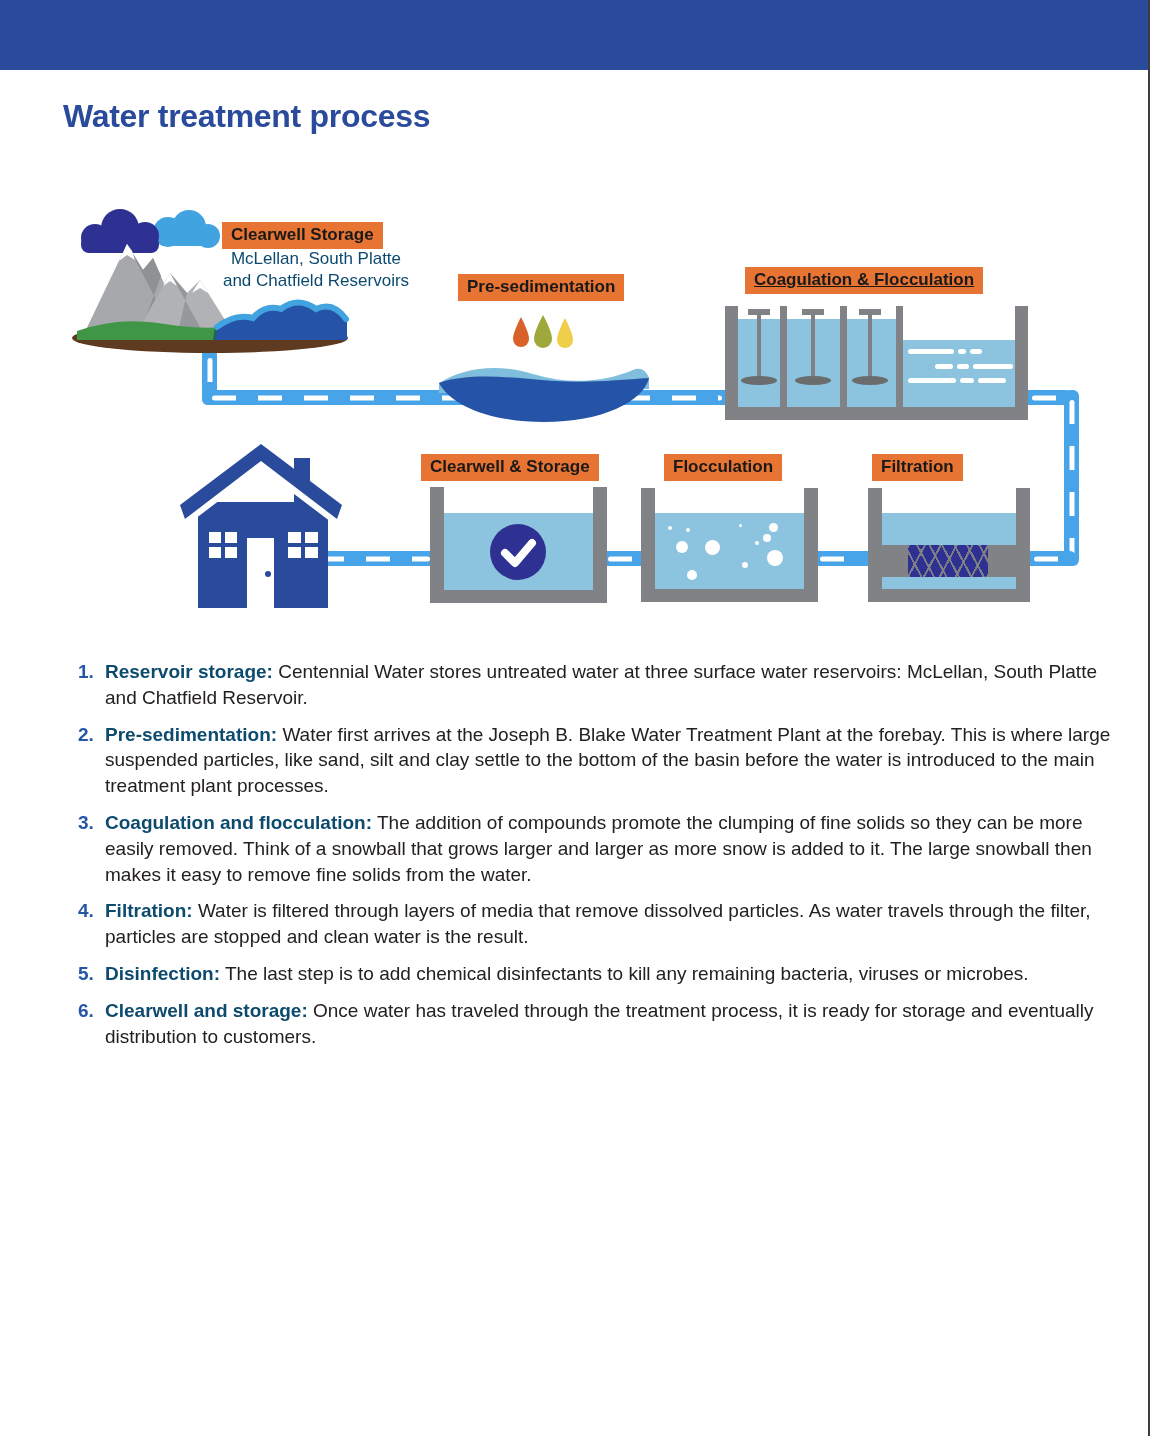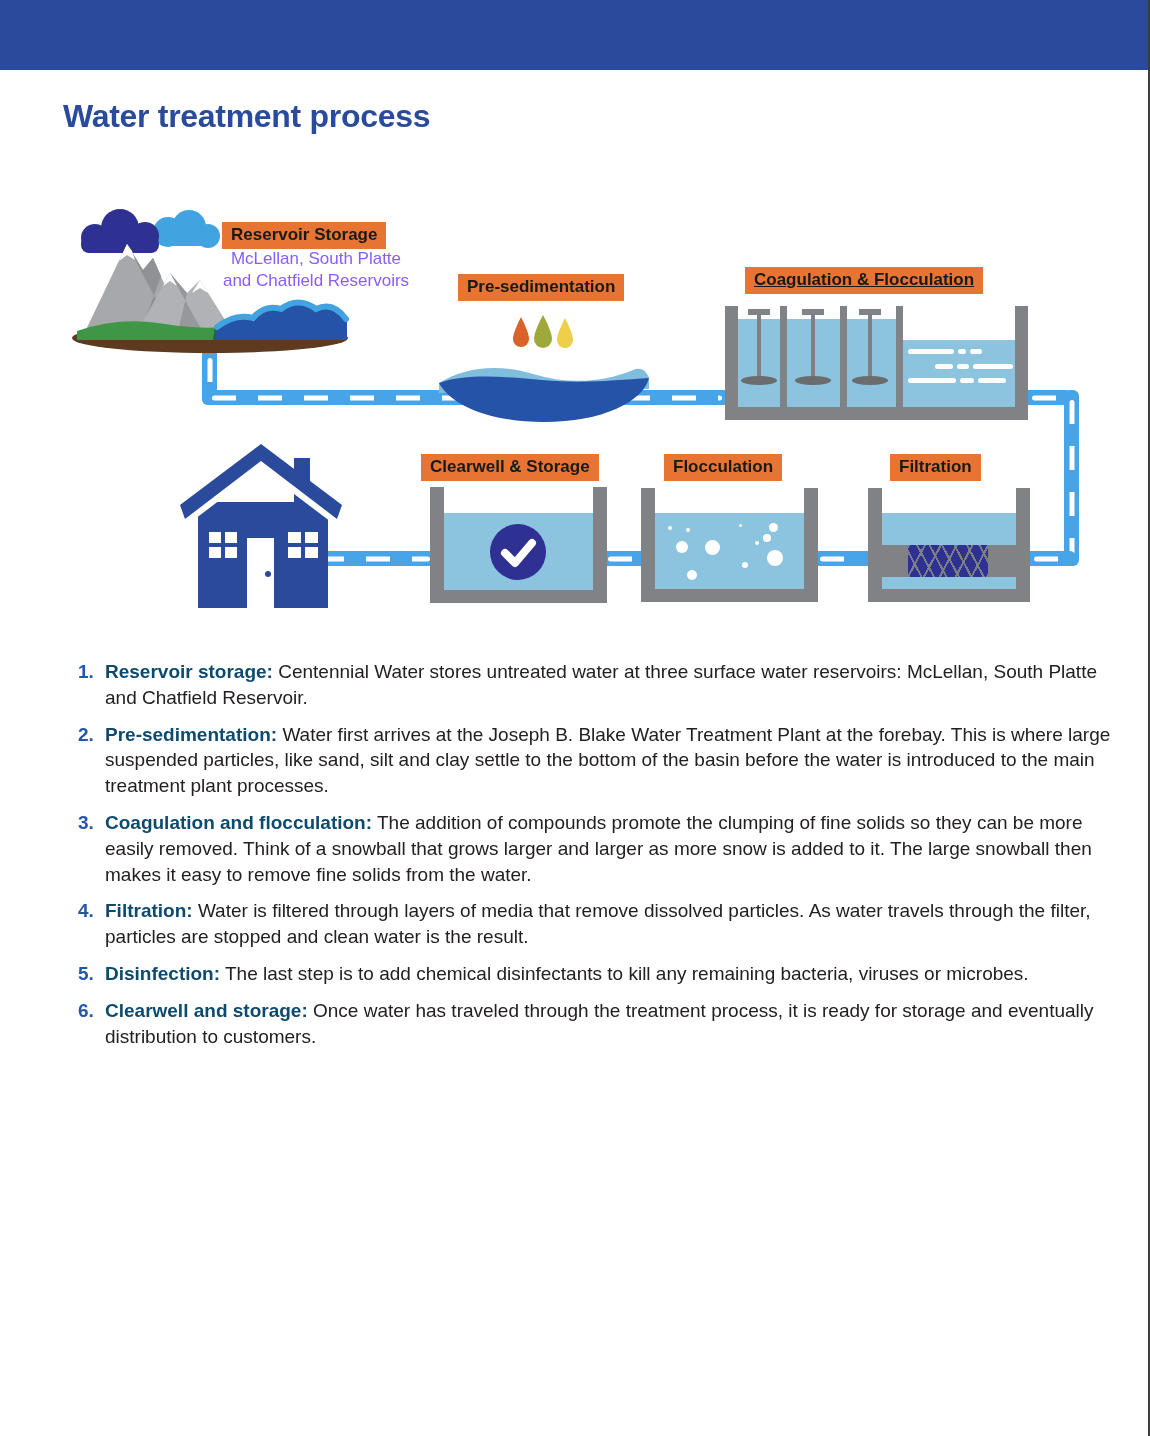--- a/index.html
+++ b/index.html
@@ -32,21 +32,21 @@
   }
 
   
   .stage-label {
     position:absolute; z-index:3; background:#e87433; color:#191919;
     font-weight:bold; font-size:17px; padding:3px 9px 4px; white-space:nowrap;
   }
 
   .reservoir-caption {
     position:absolute; left:214px; top:248px; width:204px; z-index:3;
-    text-align:center; font-size:17px; line-height:22px; color:#8b5cf6;
+    text-align:center; font-size:17px; line-height:22px; color:#0c4a6e;
   }
 
   
   .tank { position:absolute; z-index:2; }
   .tank .wall, .tank .slab, .tank .divider { position:absolute; background:#808285; }
   .tank .water { position:absolute; background:#8cc4df; }
   .white-dash { position:absolute; height:5px; background:#fff; border-radius:3px; }
   .bubble { position:absolute; background:#fff; border-radius:50%; }
 
   .mixer { position:absolute; }
@@ -119,21 +119,21 @@
       <polygon points="105,75 122,95 112,138 140,138" fill="#96989b"></polygon>
       <polygon points="105,75 98,88 105,83 112,88" fill="#ffffff"></polygon>
       <polygon points="135,82 127,95 135,90 143,95" fill="#ffffff"></polygon>
     </g>
     <path d="M 12 142 L 12 133 Q 55 118 100 126 Q 145 133 172 127 L 176 142 Z" fill="#3f9647"></path>
     <path d="M 148 142 L 150 128 Q 178 122 200 127 L 205 142 Z" fill="#1f6b3d"></path>
     <path d="M 150 142 L 152 130 Q 170 117 188 122 Q 200 108 216 113 Q 233 100 251 113 Q 268 105 282 123 L 282 142 Z" fill="#2553a7"></path>
     <path d="M 152 129 Q 170 115 188 120 Q 200 106 216 111 Q 233 98 251 111 Q 268 103 281 121" fill="none" stroke="#41a3df" stroke-width="6" stroke-linecap="round"></path>
   </svg>
 
-  <div class="stage-label" style="left:222px; top:222px;">Reservoir Storage</div>
+  <div class="stage-label" style="left:222px; top:222px;">Clearwell Storage</div>
   <div class="reservoir-caption">
     <div>McLellan, South Platte</div>
     <div>and Chatfield Reservoirs</div>
   </div>
 
   <div class="stage-label" style="left:458px; top:274px;">Pre-sedimentation</div>
 
   <svg class="diagram-svg" style="left:513px; top:314px;" width="64" height="38" viewBox="0 0 64 38">
     <g transform="translate(0,3)">
       <path d="M8 0 C8 0 0 15 0 22 A8 8 0 0 0 16 22 C16 15 8 0 8 0 Z" fill="#d9622b"></path>
@@ -238,21 +238,21 @@
     <div class="bubble" style="left:101px; top:74px; width:6px; height:6px;"></div>
     <div class="bubble" style="left:114px; top:53px; width:4px; height:4px;"></div>
     <div class="bubble" style="left:122px; top:46px; width:8px; height:8px;"></div>
     <div class="bubble" style="left:128px; top:35px; width:9px; height:9px;"></div>
     <div class="bubble" style="left:126px; top:62px; width:16px; height:16px;"></div>
     <div class="wall" style="left:0; top:0; width:14px; height:114px;"></div>
     <div class="wall" style="left:163px; top:0; width:14px; height:114px;"></div>
     <div class="slab" style="left:0; top:101px; width:177px; height:13px;"></div>
   </div>
 
-  <div class="stage-label" style="left:890px; top:454px;">Filtration</div>
+  <div class="stage-label" style="left:872px; top:454px;">Filtration</div>
 
   <div class="tank" style="left:868px; top:488px; width:162px; height:114px;">
     <div class="water" style="left:14px; top:25px; width:134px; height:32px;"></div>
     <div class="slab" style="left:14px; top:57px; width:134px; height:32px;"></div>
     <div class="media-block" style="left:40px; top:57px; width:80px; height:32px;"></div>
     <div class="water" style="left:14px; top:89px; width:134px; height:12px;"></div>
     <div class="wall" style="left:0; top:0; width:14px; height:114px;"></div>
     <div class="wall" style="left:148px; top:0; width:14px; height:114px;"></div>
     <div class="slab" style="left:0; top:101px; width:162px; height:13px;"></div>
   </div>

